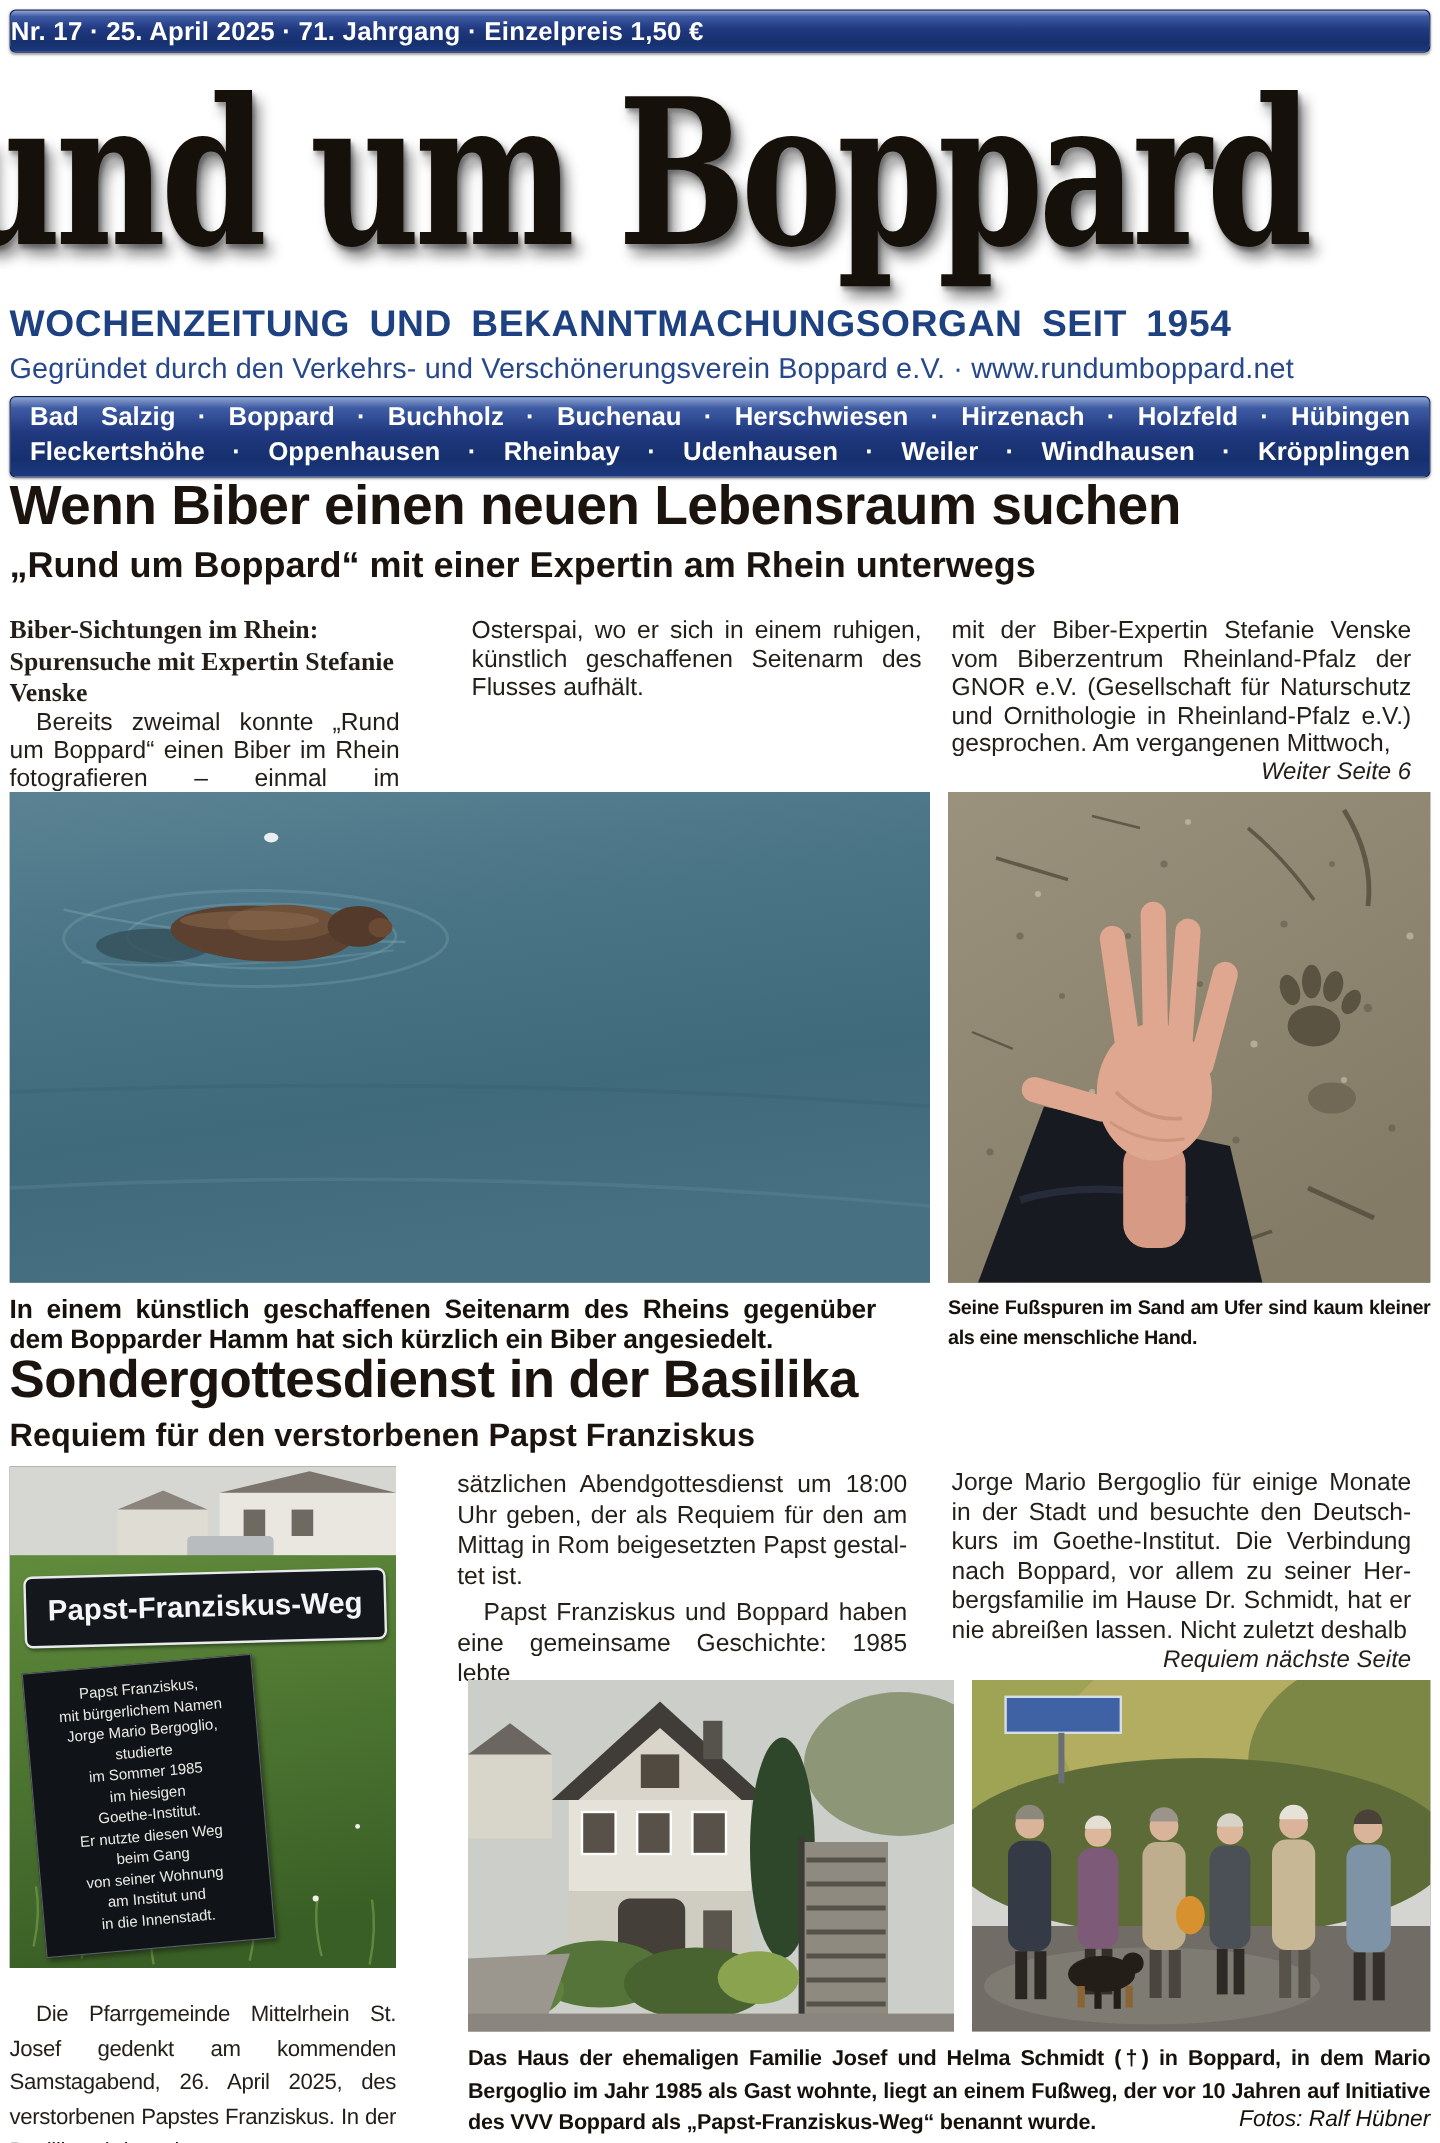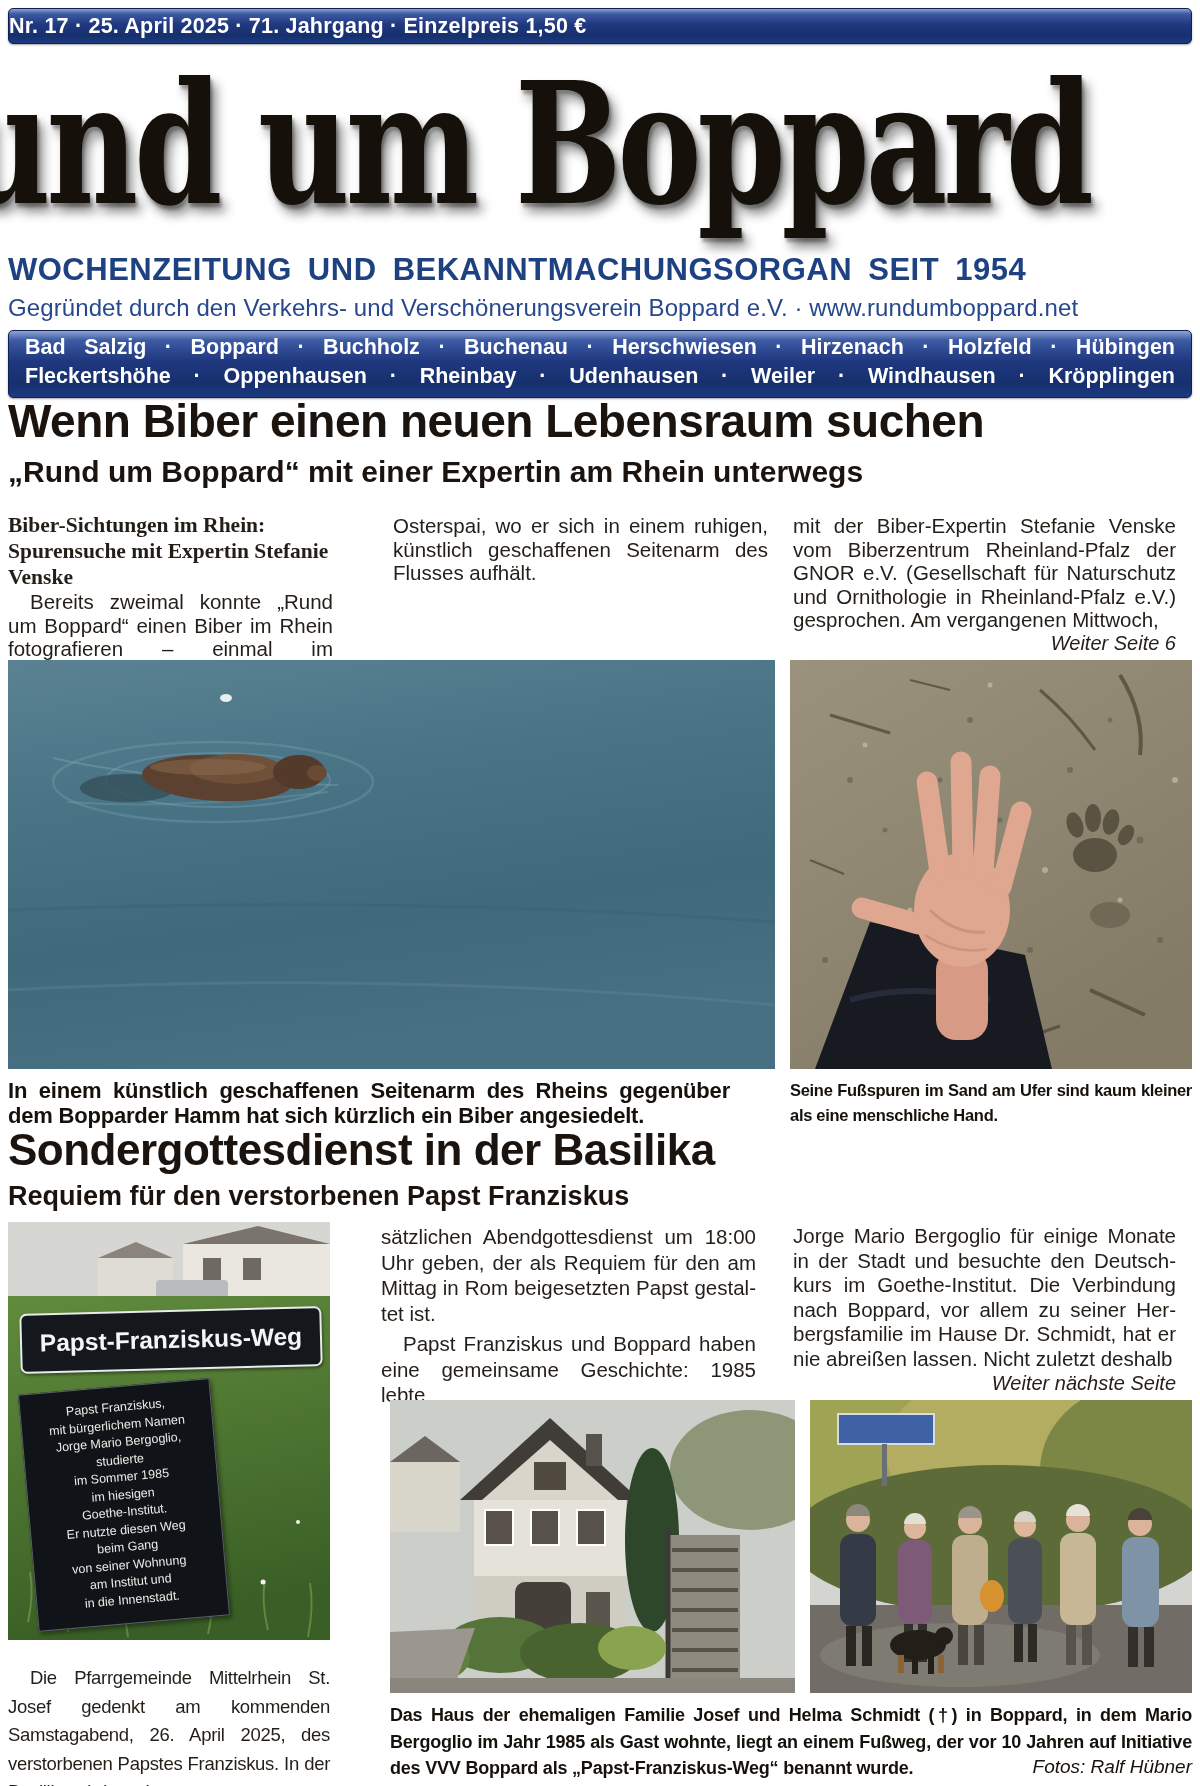--- a/index.html
+++ b/index.html
@@ -268,21 +268,21 @@
 
   <div class="abs col s2c1">
     <p class="indent">Die Pfarrgemeinde Mittelrhein St. Josef gedenkt am kommenden Samstagabend, 26. April 2025, des verstorbenen Papstes Franziskus. In der Basilika wird es einen zu-</p>
   </div>
   <div class="abs col s2c2">
     <p>sätzlichen Abendgottesdienst um 18:00 Uhr geben, der als Requiem für den am Mittag in Rom beigesetzten Papst gestal­tet ist.</p>
     <p class="indent sp">Papst Franziskus und Boppard haben ei­ne gemeinsame Geschichte: 1985 lebte</p>
   </div>
   <div class="abs col s2c3">
     <p>Jorge Mario Bergoglio für einige Monate in der Stadt und besuchte den Deutsch­kurs im Goethe-Institut. Die Verbindung nach Boppard, vor allem zu seiner Her­bergsfamilie im Hause Dr. Schmidt, hat er nie abreißen lassen. Nicht zuletzt deshalb</p>
-    <p class="cont">Weiter nächste Seite</p>
+    <p class="cont">Requiem nächste Seite</p>
   </div>
 
   <div class="abs photo photoH">
     <svg width="405" height="293" viewBox="0 0 405 293">
       <rect width="405" height="293" fill="#cbcec9"></rect>
       <ellipse cx="360" cy="70" rx="80" ry="60" fill="#8d9778"></ellipse>
       <rect x="0" y="62" width="70" height="70" fill="#d8d5cb"></rect>
       <polygon points="0,62 35,36 70,62" fill="#6b6660"></polygon>
       <g>
         <polygon points="70,100 160,18 250,100" fill="#403c38"></polygon>

